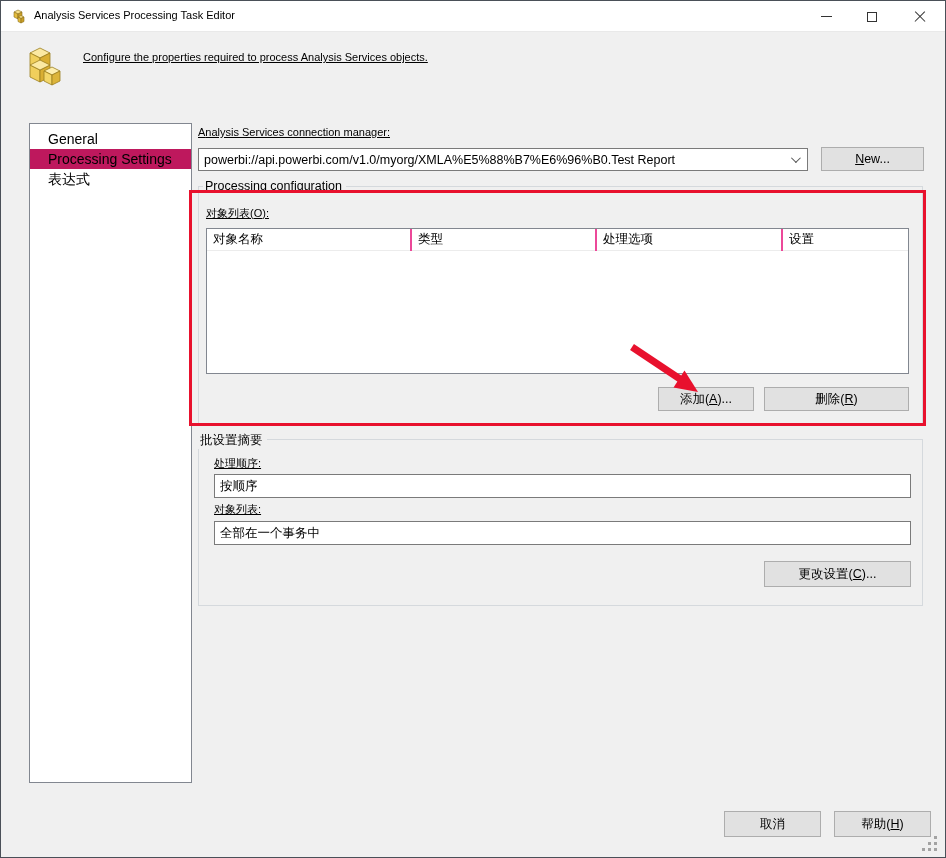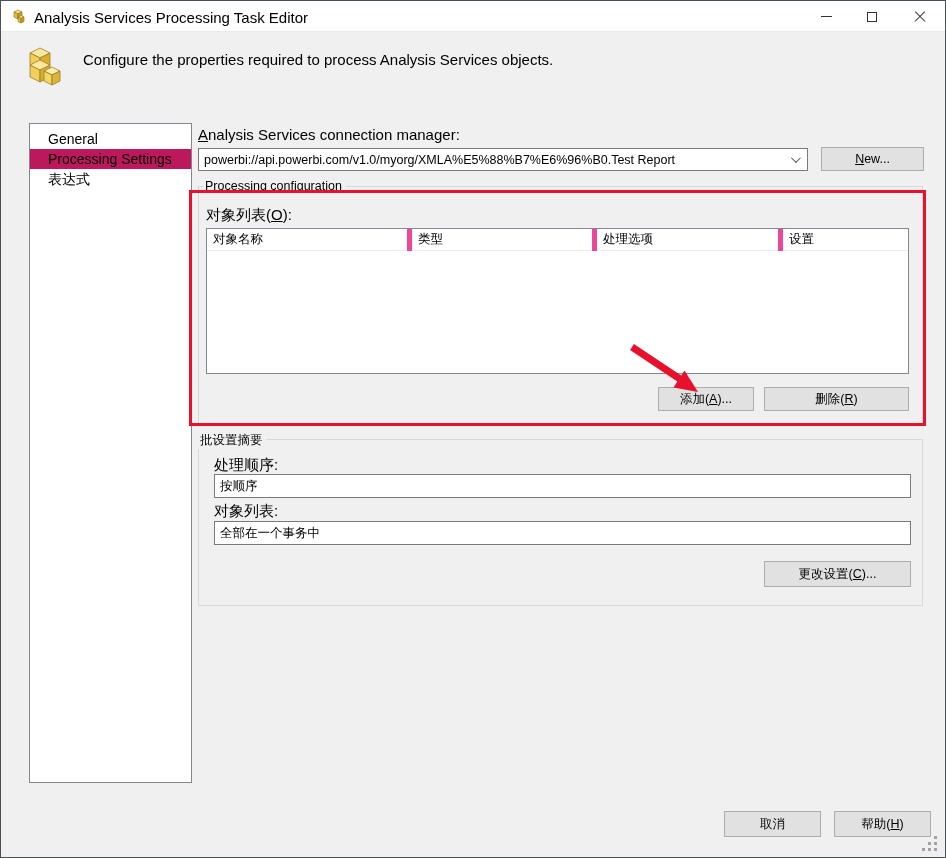--- a/index.html
+++ b/index.html
@@ -5,49 +5,49 @@
   * { box-sizing: border-box; margin: 0; padding: 0; }
   html,body { background:#cfcfcf; }
   body { font-family: "Liberation Sans", sans-serif; color:#000; }
   .window{
     position:relative; width:946px; height:858px; background:#f0f0f0;
     border:1px solid #4a5058; overflow:hidden; font-size:12.5px;
   }
   
   .titlebar{ position:absolute; left:0; top:0; width:100%; height:31px; background:#ffffff; border-bottom:1px solid #e9e9e9;}
   .titlebar-icon{ position:absolute; left:9px; top:7px; width:17px; height:17px; }
-  .title-text{ position:absolute; left:33px; top:8px; font-size:15px; color:#000; }
+  .title-text{ position:absolute; left:33px; top:8px; font-size:11px; color:#000; }
   .win-btn{ position:absolute; top:0; width:46px; height:31px; display:flex; align-items:center; justify-content:center; }
   .btn-min{ right:96px; } .btn-max{ right:50px; } .btn-close{ right:2px; }
   .glyph-min{ width:11px; height:1px; background:#333; display:block; }
   .glyph-max{ width:10px; height:10px; border:1px solid #333; display:block; }
   .glyph-close{ position:relative; width:12px; height:12px; display:block; }
   .glyph-close i{ position:absolute; left:-1px; top:5px; width:14px; height:1.4px; background:#333; display:block;}
   .glyph-close i:first-child{ transform:rotate(45deg);} .glyph-close i:last-child{ transform:rotate(-45deg);}
   
   .header-icon{ position:absolute; left:21px; top:43px; width:42px; height:44px; }
   .header-desc{ position:absolute; left:82px; top:50px; font-size:12.5px; }
   
   .sidebar{ position:absolute; left:28px; top:122px; width:163px; height:660px; background:#fff; border:1px solid #828790; padding-top:5px;}
   .side-item{ height:20px; line-height:20px; padding-left:18px; font-size:14px; cursor:default; white-space:nowrap;}
   .side-item.selected{ background:#be185d; }
   
-  .lbl{ position:absolute; font-size:15px; white-space:nowrap; }
+  .lbl{ position:absolute; font-size:11px; white-space:nowrap;text-decoration:underline; }
   .mn{ text-decoration:underline; }
   .combo{ position:absolute; left:197px; top:147px; width:610px; height:23px; background:#fff; border:1px solid #7a7a7a; display:flex; align-items:center; padding:0 24px 0 5px; font-size:12.5px; white-space:nowrap; overflow:hidden;}
   .combo-chevron{ position:absolute; right:9px; top:7px; width:7px; height:7px; border-right:1.3px solid #555; border-bottom:1.3px solid #555; transform:rotate(45deg) translateY(-2px); }
   .btn{ position:absolute; background:#e1e1e1; border:1px solid #adadad; font-size:12.5px; display:flex; align-items:center; justify-content:center; font-family:"Liberation Sans",sans-serif; cursor:default; white-space:nowrap;}
   .textbox{ position:absolute; background:#fff; border:1px solid #7a7a7a; font-size:12.5px; padding:0 5px; font-family:"Liberation Sans",sans-serif; color:#000;}
   
   .groupbox{ position:absolute; border:1px solid #d5d9dd; }
   .group-label{ position:absolute; background:#f0f0f0; padding:0 4px 0 2px; font-size:12.5px; white-space:nowrap;}
   
   .table{ position:absolute; left:205px; top:227px; width:703px; height:146px; background:#fff; border:1px solid #828790;}
   .thead{ position:relative; height:22px; border-bottom:1px solid #ececec; }
-  .th{ position:absolute; top:0; height:22px; line-height:21px; padding-left:6px; font-size:12.5px; border-right:5px solid #ec4899; white-space:nowrap; overflow:hidden;}
+  .th{ position:absolute; top:0; height:22px; line-height:21px; padding-left:6px; font-size:12.5px; border-right:2px solid #ec4899; white-space:nowrap; overflow:hidden;}
   .trow{ position:relative; height:22px; background:#cce8ff; display:flex; align-items:center;}
   .tcell{ position:absolute; top:0; height:22px; line-height:21px; padding-left:6px; font-size:12.5px; white-space:nowrap;}
   .cell-focus{ outline:1px dotted #000; outline-offset:-2px; }
   .model-icon{ position:absolute; left:5px; top:3px; width:16px; height:16px; }
   
   .anno-rect{ position:absolute; left:188px; top:189px; width:737px; height:236px; border:3px solid #e8112d; pointer-events:none; z-index:30;}
   .anno-arrow{ position:absolute; left:623px; top:340px; pointer-events:none; z-index:31;}
   
   .btn-ok{ left:613px; top:834px; width:97px; height:26px; border:2px solid #0078d7;margin-top:22px; }
   .btn-cancel{ left:723px; top:810px; width:97px; height:26px; }

